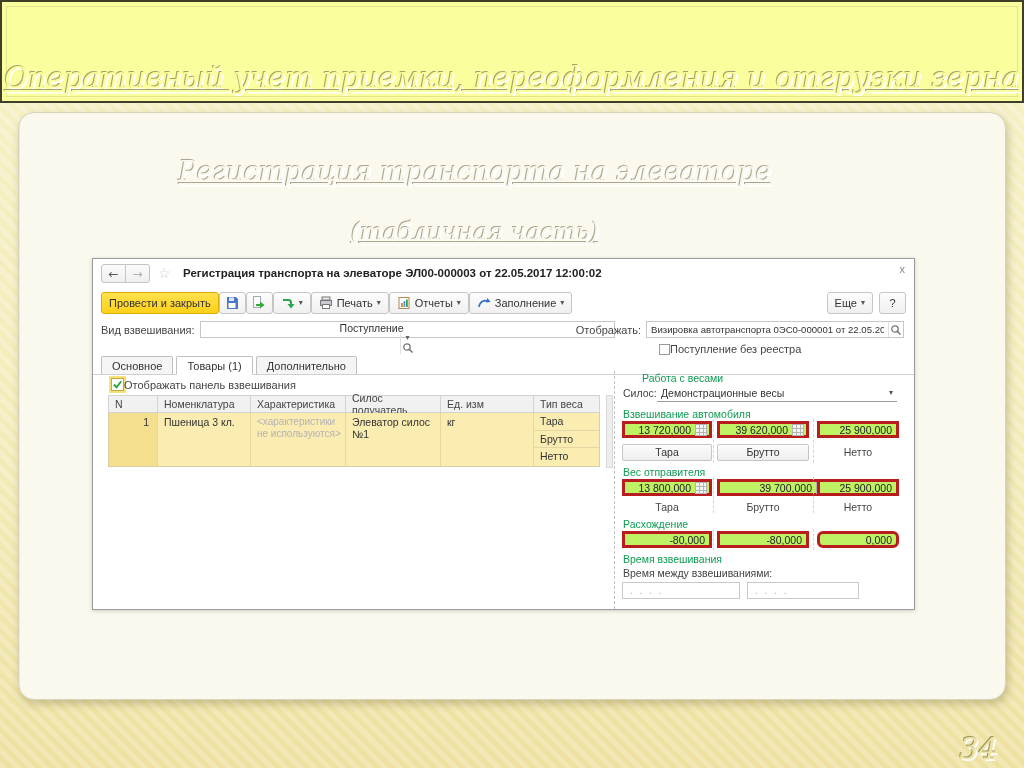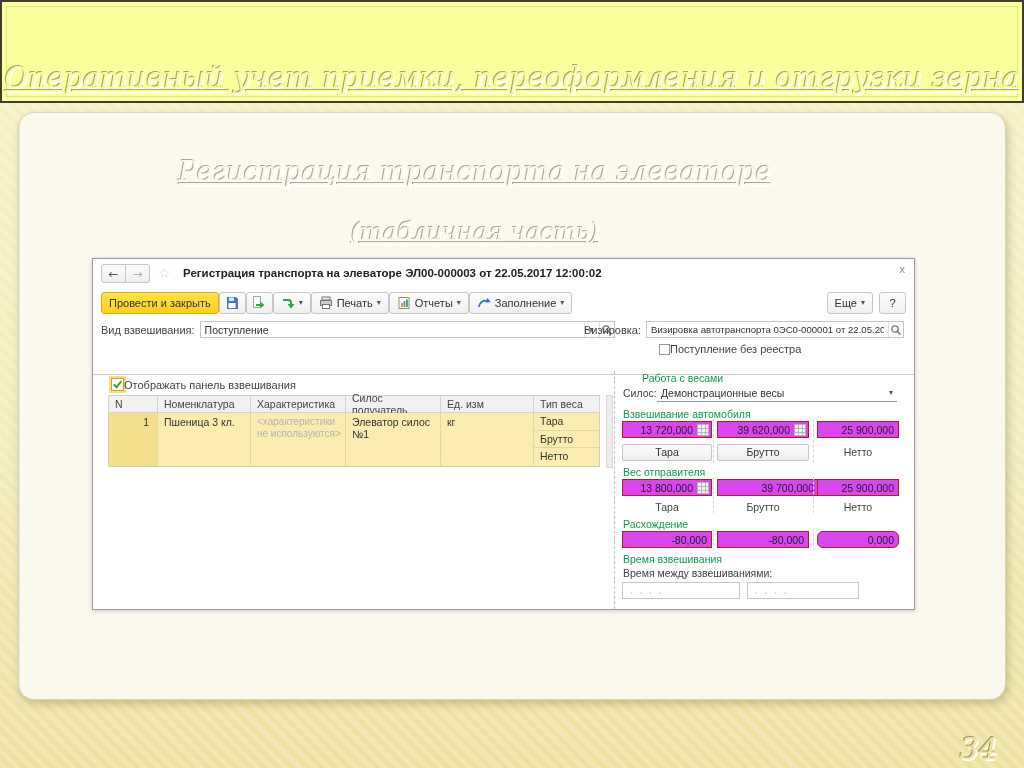--- a/index.html
+++ b/index.html
@@ -102,21 +102,21 @@
     background:#ededed; border:1px solid #d8d8d8; }
 
   
   .rpanel { position:absolute; left:521px; top:112px; width:285px; height:238px;
     border-left:1px dashed #c3c3c3; font-size:10.5px; }
   .rp { position:absolute; }
   .green { color:#0f9b53; }
   .combo { position:absolute; left:42px; top:14px; width:240px; height:17px;
     border-bottom:1px solid #9a9a9a; display:flex; align-items:center; background:#fff; }
   .combo .cv { flex:1; padding-left:4px; color:#333; }
-  .wfield { position:absolute; height:17px; border:1px solid #b91c1c; background:#d946ef;
+  .wfield { position:absolute; height:17px; border:3px solid #b91c1c; background:#bef264;
     display:flex; align-items:center; }
   .wval { flex:1; text-align:right; padding-right:4px; color:#222; }
   .gicon { width:12px; height:12px; margin-right:2px; border:1px solid #b5b5b5; background-color:#f4f4f4;
     background-image:linear-gradient(#b5b5b5 1px,transparent 1px),linear-gradient(90deg,#b5b5b5 1px,transparent 1px);
     background-size:4px 4px; background-position:-1px -1px; }
   .pbtn { position:absolute; height:17px; border:1px solid #c6c6c6; border-radius:2px;
     background:linear-gradient(#fcfcfc,#eeeeee); text-align:center; line-height:15px; color:#333; }
   .plbl { position:absolute; text-align:center; color:#444; }
   .dfield { position:absolute; height:17px; border:1px solid #c9c9c9; background:#fff;
     color:#b5b5b5; display:flex; align-items:center; padding-left:7px; font-size:10px;
@@ -221,48 +221,53 @@
         <span>Еще</span>
         <span class="car">▾</span>
       </div>
       <div class="btn iconbtn">
         <span>?</span>
       </div>
     </div>
 
     <div class="params">
       <span class="lbl">Вид взвешивания:</span>
-      <div class="fieldbox" style="width:415px;">
+      <div class="fieldbox" style="width:415px;flex-direction:column;">
         <input value="Поступление" style="">
         <span class="fbtn car">▾</span>
         <span class="fbtn">
             <svg width="12" height="12" viewBox="0 0 12 12">
               <circle cx="5" cy="5" r="3.2" fill="none" stroke="#777" stroke-width="1.3"></circle>
               <line x1="7.5" y1="7.5" x2="10.5" y2="10.5" stroke="#777" stroke-width="1.5"></line>
             </svg>
           </span>
       </div>
     </div>
     <div class="basis-grp">
-      <span class="lbl">Визировка:</span>
+      <span class="lbl">Отображать:</span>
       <div class="fieldbox" style="width:258px;">
         <input style="font-size: 9.6px;" value="Визировка автотранспорта 0ЭС0-000001 от 22.05.2017 12:00:00">
         <span class="fbtn">
             <svg width="12" height="12" viewBox="0 0 12 12">
               <circle cx="5" cy="5" r="3.2" fill="none" stroke="#777" stroke-width="1.3"></circle>
               <line x1="7.5" y1="7.5" x2="10.5" y2="10.5" stroke="#777" stroke-width="1.5"></line>
             </svg>
           </span>
       </div>
     </div>
     <div class="chk chk-registry">
       <span class="chkbox"></span>
       <span>Поступление без реестра</span>
     </div>
 
+    <div class="tabs">
+      <div class="tab">Основное</div>
+      <div class="tab active">Товары (1)</div>
+      <div class="tab">Дополнительно</div>
+    </div>
     <div class="tabs-line"></div>
 
     <div class="chk chk-show">
       <span class="chkbox checked">
           <svg width="11" height="11" viewBox="0 0 12 12">
             <path d="M2 6 L5 9 L10 2.5" stroke="#2f9e3f" stroke-width="2" fill="none"></path>
           </svg>
         </span>
       <span>Отображать панель взвешивания</span>
     </div>

